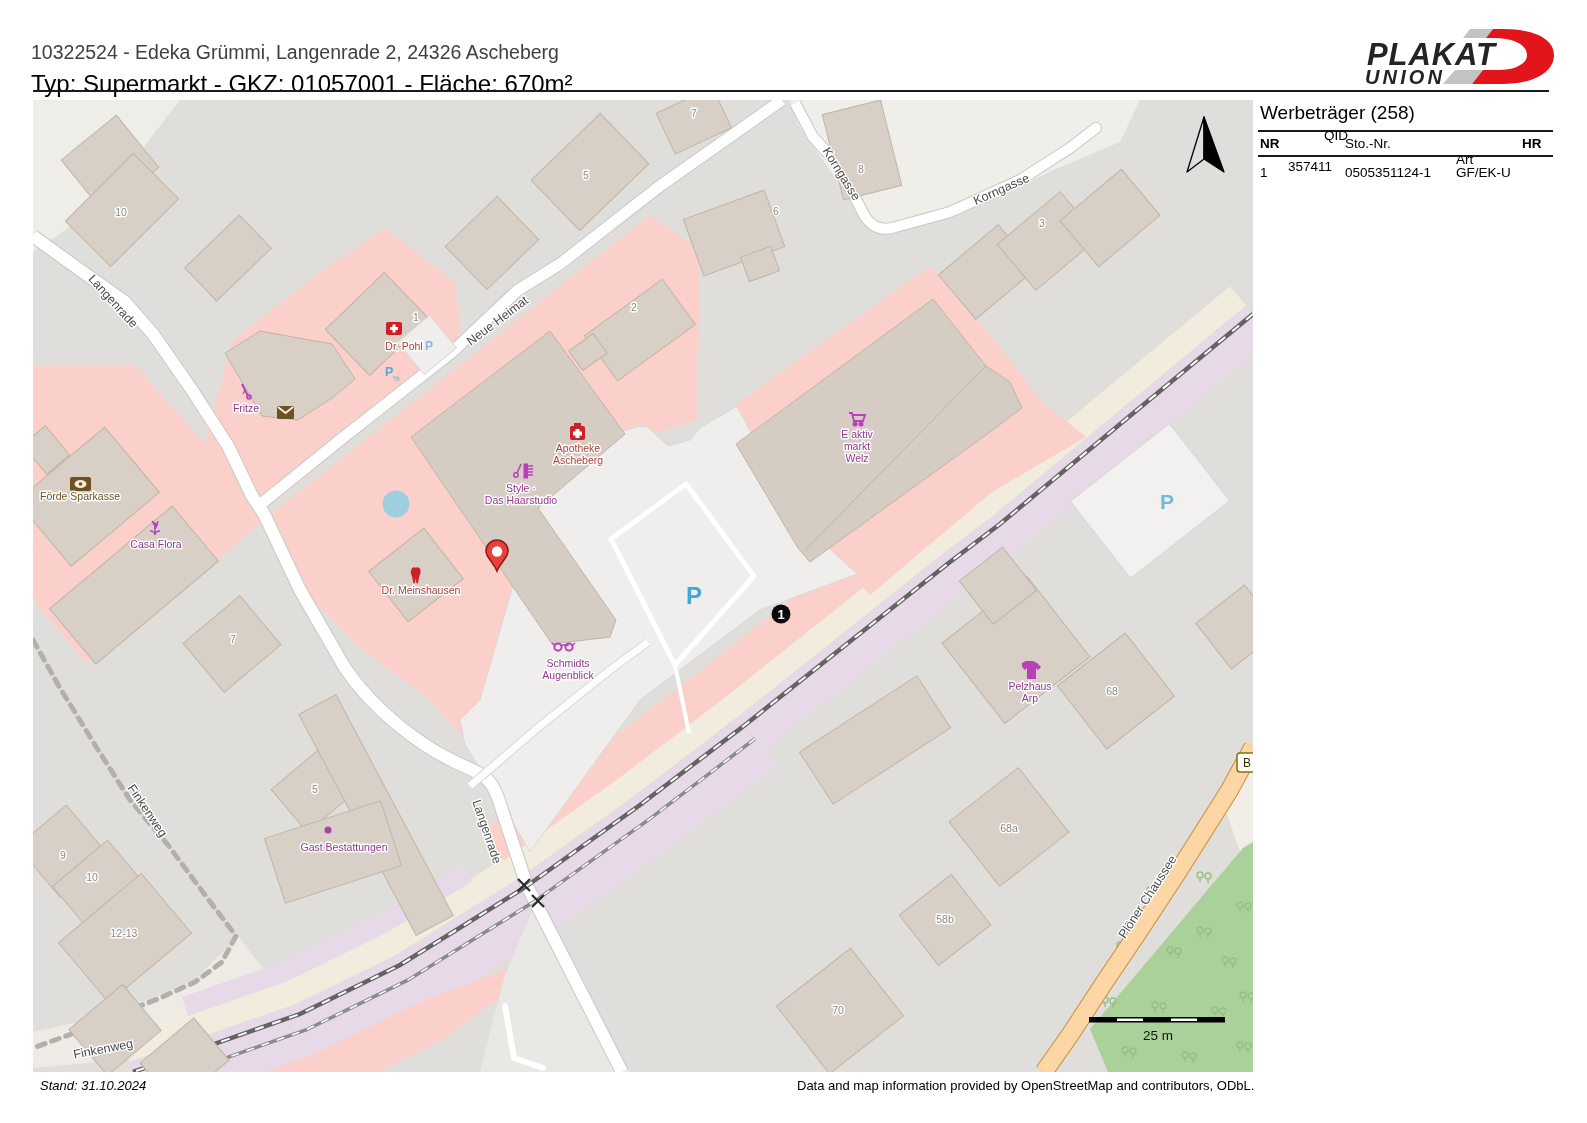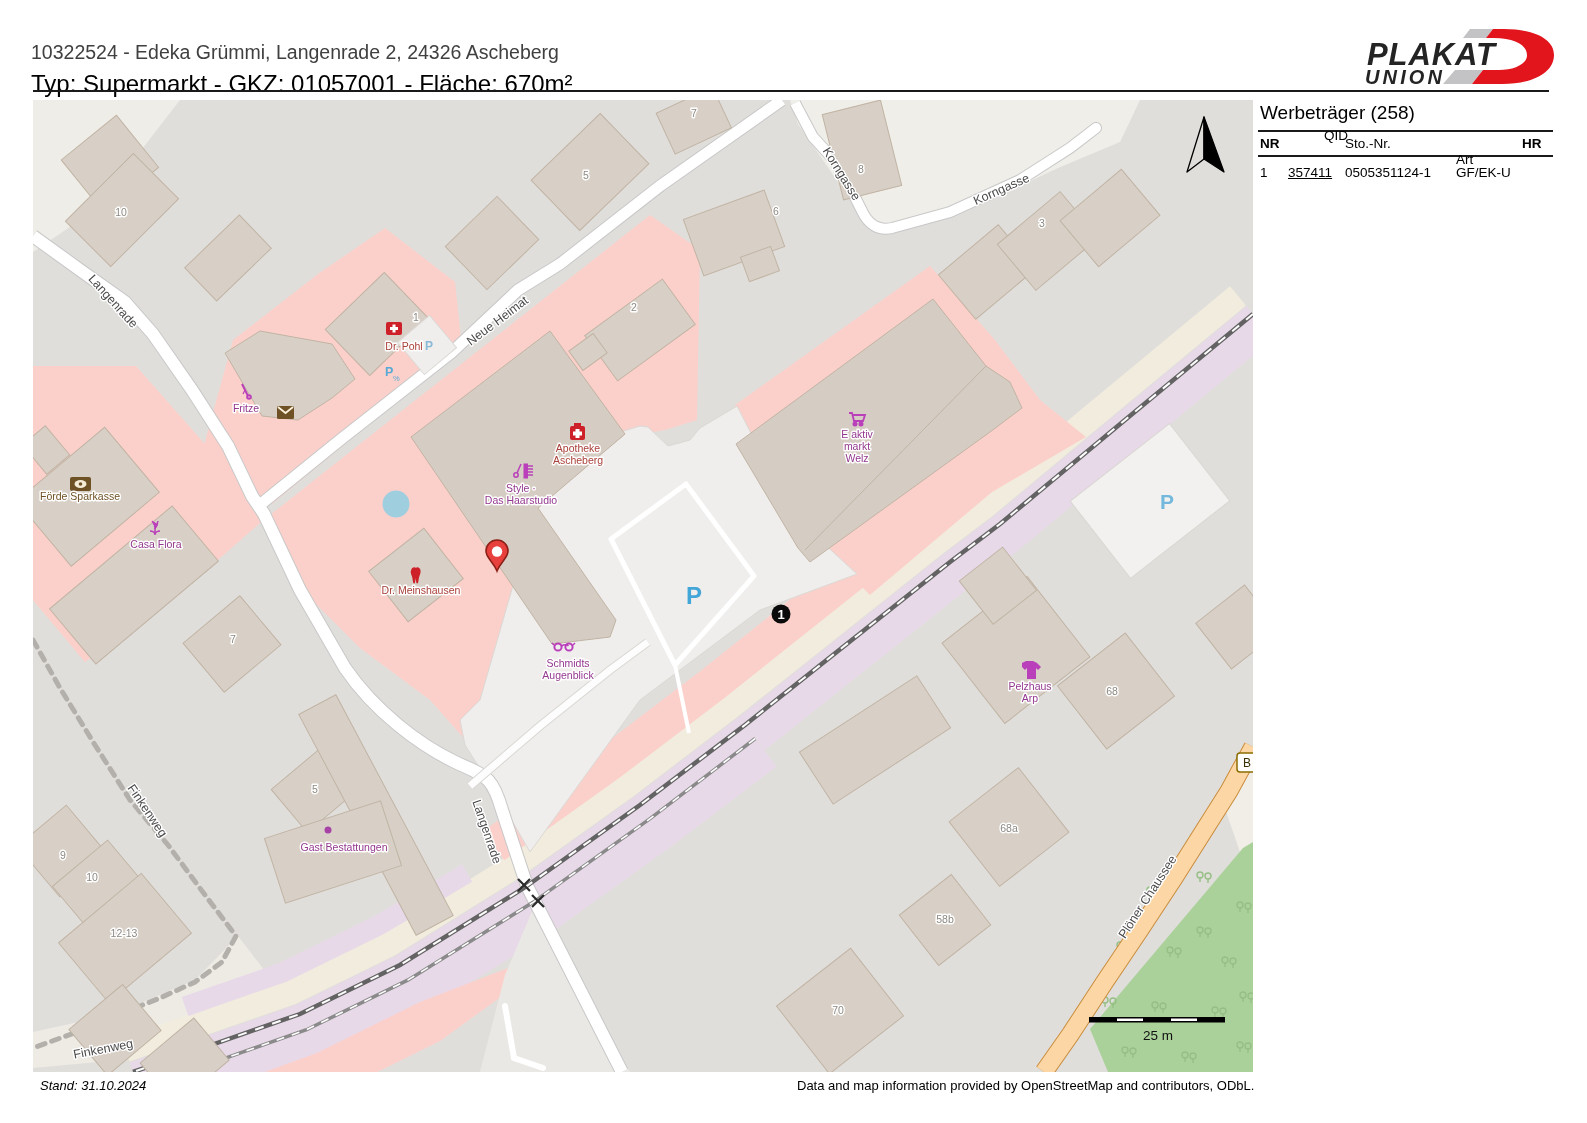--- a/index.html
+++ b/index.html
@@ -40,21 +40,21 @@
 <div class="sline1"></div>
 <div class="sline2"></div>
 
 <div class="th" style="left:1260px;top:136px;font-weight:bold;">NR</div>
 <div class="th" style="left:1288px;top:128px;margin-left:36px;">QID</div>
 <div class="th" style="left:1345px;top:136px;">Sto.-Nr.</div>
 <div class="th" style="left:1456px;top:152px;">Art</div>
 <div class="th" style="left:1522px;top:136px;font-weight:bold;">HR</div>
 
 <div class="td" style="left:1260px;top:165px;">1</div>
-<div class="td" style="left:1288px;top:165px;text-decoration:underline;">357411</div>
+<div class="td" style="left:1288px;top:159px;">357411</div>
 <div class="td" style="left:1345px;top:165px;">0505351124-1</div>
 <div class="td" style="left:1456px;top:165px;">GF/EK-U</div>
 
 <div class="foot" style="left:40px;font-style:italic;">Stand: 31.10.2024</div>
 
 <div class="foot" style="left:797px;">Data and map information provided by OpenStreetMap and contributors, ODbL.</div>
 <div id="mapwrap">
 <svg width="1220" height="972" viewBox="33 100 1220 972" text-rendering="optimizeLegibility">
 
 <rect x="33" y="100" width="1220" height="972" fill="#e0dedb"></rect>

